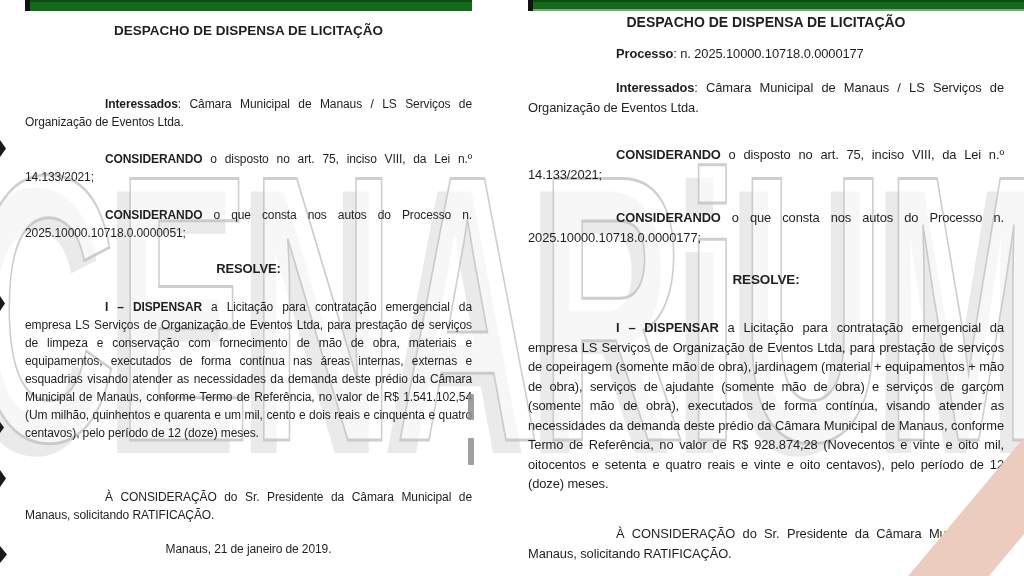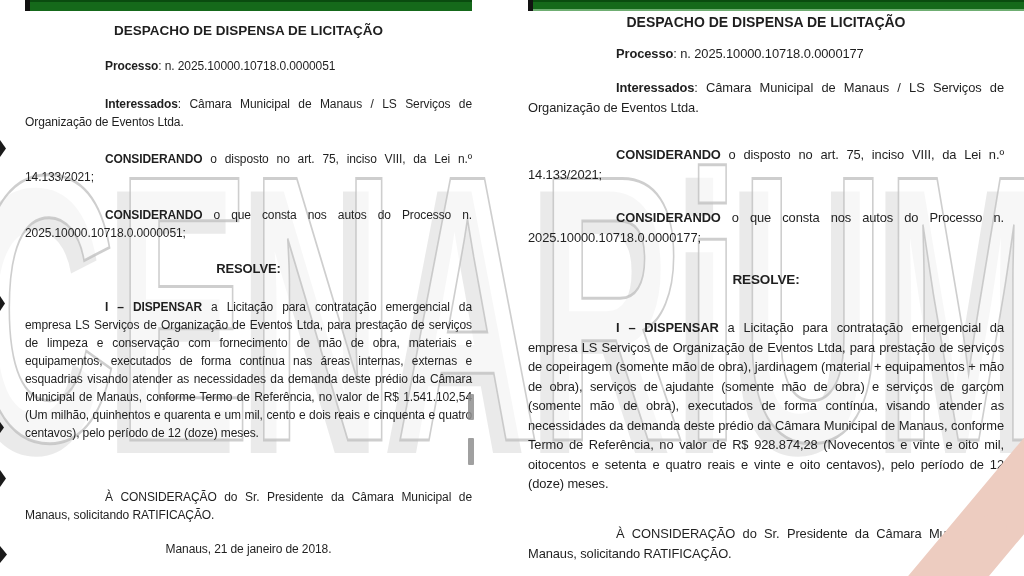--- a/index.html
+++ b/index.html
@@ -52,35 +52,34 @@
   <svg class="wm-svg" width="1024" height="576" viewBox="0 0 1024 576">
     <text x="506" y="446" text-anchor="middle" font-family="Liberation Sans, sans-serif" font-weight="bold" font-size="380" fill="#b5b5b5" fill-opacity="0.28" textLength="1080" lengthAdjust="spacingAndGlyphs" transform="translate(-7,7)">CENARiUM</text>
     <text x="512" y="440" text-anchor="middle" font-family="Liberation Sans, sans-serif" font-weight="bold" font-size="380" fill="#ffffff" fill-opacity="0.62" stroke="#bdbdbd" stroke-opacity="0.75" stroke-width="3" textLength="1080" lengthAdjust="spacingAndGlyphs">CENARiUM</text>
   </svg>
 
   <div class="doc doc-left">
     <div class="bar bar-left"></div>
 
     <p class="para center title" style="top:22px">DESPACHO DE DISPENSA DE LICITAÇÃO</p>
 
-    <p class="para" style="top:57px"><b>Processo</b><span>: n. 2025.10000.10718.0.0000051</span></p>
 
     <p class="para" style="top:95px"><b>Interessados</b><span>: Câmara Municipal de Manaus / LS Serviços de Organização de Eventos Ltda.</span></p>
 
     <p class="para" style="top:150px"><b>CONSIDERANDO</b><span> o disposto no art. 75, inciso VIII, da Lei n.º 14.133/2021;</span></p>
 
     <p class="para" style="top:206px"><b>CONSIDERANDO</b><span> o que consta nos autos do Processo n. 2025.10000.10718.0.0000051;</span></p>
 
     <p class="para center resolve" style="top:260px">RESOLVE:</p>
 
     <p class="para" style="top:298px"><b>I – DISPENSAR</b><span> a Licitação para contratação emergencial da empresa LS Serviços de Organização de Eventos Ltda, para prestação de serviços de limpeza e conservação com fornecimento de mão de obra, materiais e equipamentos, executados de forma contínua nas áreas internas, externas e esquadrias visando atender as necessidades da demanda deste prédio da Câmara Municipal de Manaus, conforme Termo de Referência, no valor de R$ 1.541.102,54 (Um milhão, quinhentos e quarenta e um mil, cento e dois reais e cinquenta e quatro centavos), pelo período de 12 (doze) meses.</span></p>
 
     <p class="para" style="top:488px">À CONSIDERAÇÃO do Sr. Presidente da Câmara Municipal de Manaus, solicitando RATIFICAÇÃO.</p>
 
-    <p class="para center" style="top:540px">Manaus, 21 de janeiro de 2018.</p>
+    <p class="para center" style="top:540px">Manaus, 21 de janeiro de 2019.</p>
   </div>
 
   <div class="doc doc-right">
     <div class="bar bar-right"></div>
 
     <p class="para center title" style="top:13px">DESPACHO DE DISPENSA DE LICITAÇÃO</p>
 
     <p class="para" style="top:44px"><b>Processo</b><span>: n. 2025.10000.10718.0.0000177</span></p>
 
     <p class="para" style="top:78px"><b>Interessados</b><span>: Câmara Municipal de Manaus / LS Serviços de Organização de Eventos Ltda.</span></p>

